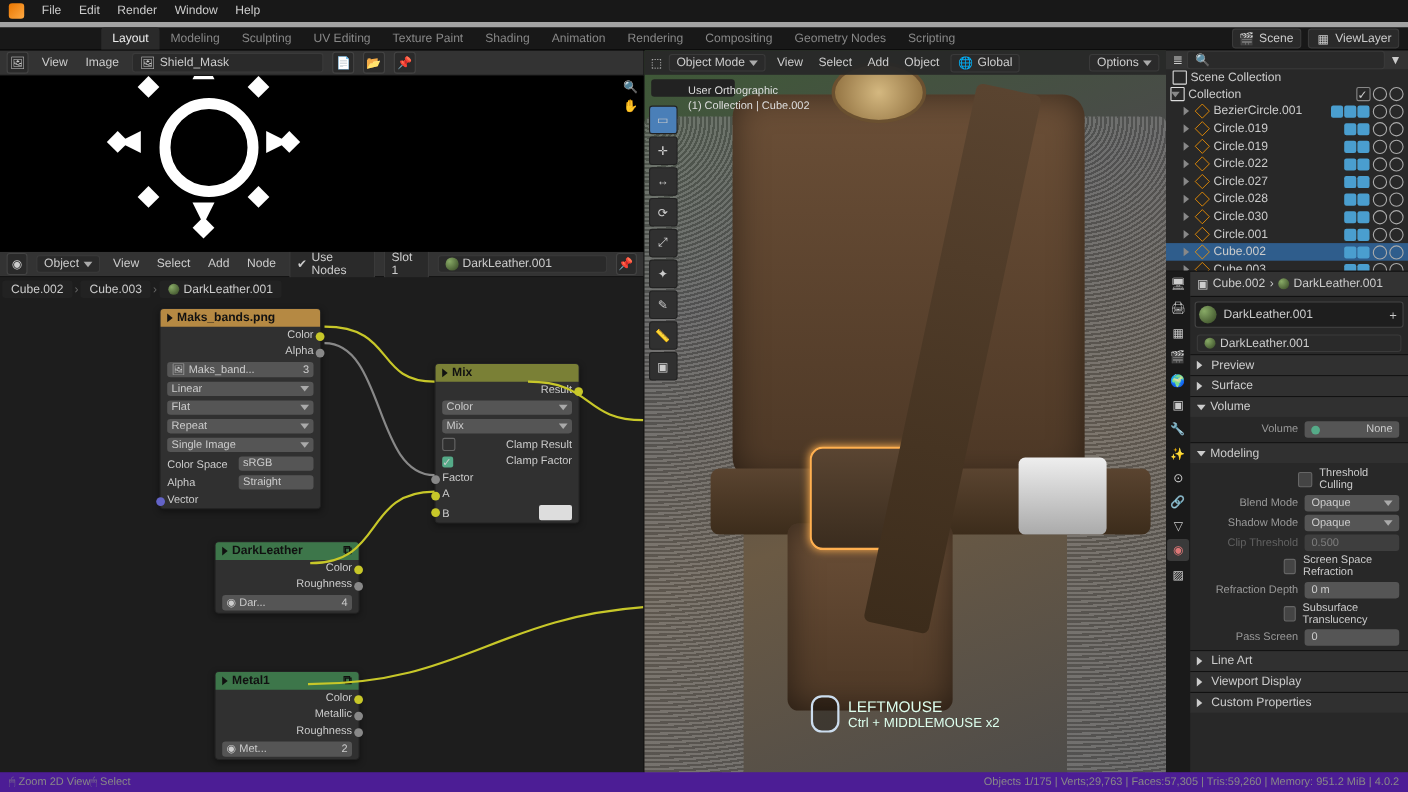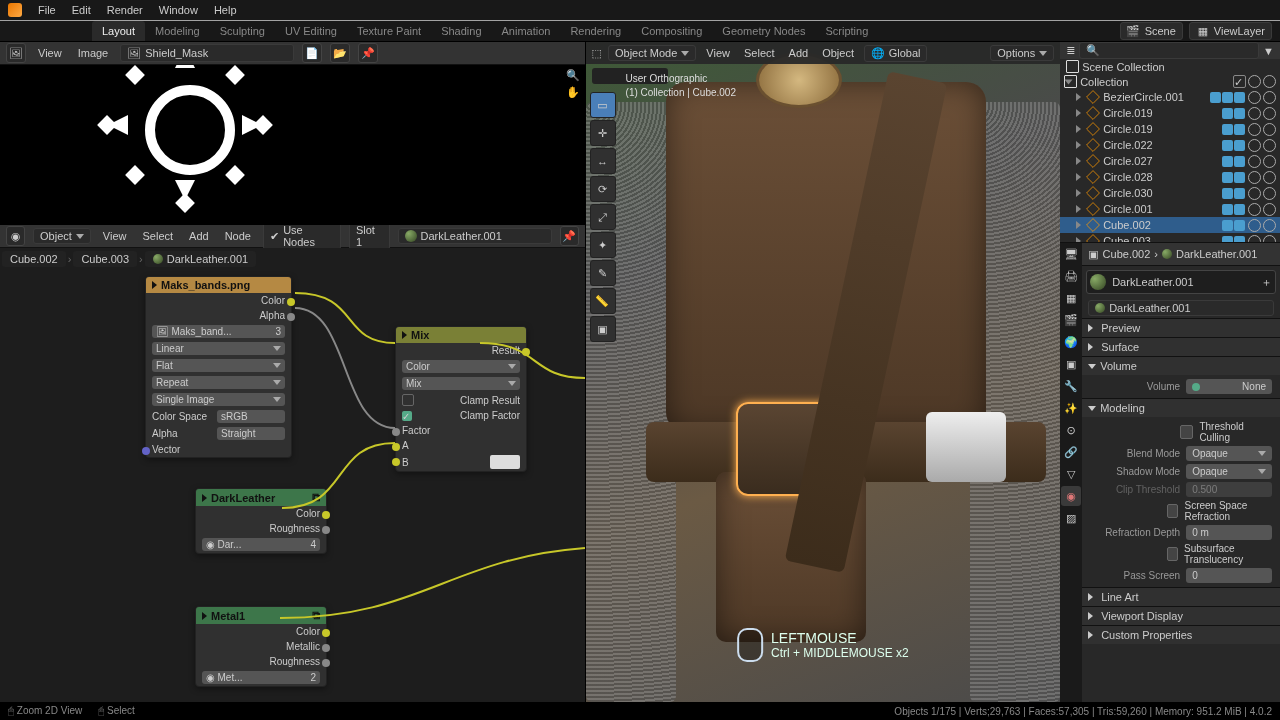--- a/index.html
+++ b/index.html
@@ -1,19 +1,19 @@
 <!DOCTYPE html>
 <html><head>
 <meta charset="utf-8">
 <style>
 html,body{margin:0;padding:0;width:1280px;height:720px;background:#1e1e1e;font-family:sans-serif;font-size:11px;color:#ccc;overflow:hidden}
 .col{display:flex;flex-direction:column}
 
 
-#topbar{height:20px;background:#181818;display:flex;align-items:center;padding-left:8px;border-bottom:1px solid #a3a3a3}
+#topbar{height:20px;background:#181818;display:flex;align-items:center;padding-left:8px;border-bottom:5px solid #a3a3a3}
 #topbar .logo{width:14px;height:14px;background:linear-gradient(135deg,#ea7600,#ffaa44);border-radius:3px;margin-right:8px}
 #topbar .menu{padding:0 8px;cursor:default}
 
 
 #wstabs{height:20px;background:#181818;display:flex;align-items:center;padding-left:92px;border-bottom:1px solid #000}
 #wstabs .tab{padding:0 10px;height:20px;line-height:20px;color:#888;border-radius:3px 3px 0 0}
 #wstabs .tab.active{background:#2a2a2a;color:#eee}
 #wstabs .right{margin-left:auto;display:flex;align-items:center;padding-right:8px;gap:6px}
 .pillbox{background:#2a2a2a;border:1px solid #3a3a3a;border-radius:3px;padding:1px 6px;display:flex;align-items:center;gap:4px}
 
@@ -38,21 +38,21 @@
 #nodes{flex:1;position:relative;background:#1d1d1d;overflow:hidden}
 #nodes::before{content:"";position:absolute;inset:0;background-image:radial-gradient(circle,#2a2a2a 0.5px,transparent 0.5px);background-size:20px 20px}
 .breadcrumb{position:absolute;top:2px;left:2px;height:18px;display:flex;align-items:center;gap:2px;z-index:5}
 .breadcrumb .bc{background:#222;padding:2px 8px;border-radius:3px;display:flex;align-items:center;gap:4px}
 .breadcrumb .sep{color:#666}
 
 .nnode{position:absolute;background:#303030;border:1px solid #222;border-radius:4px;min-width:130px;box-shadow:0 2px 6px rgba(0,0,0,.4)}
 .nnode .nh{background:#b58943;color:#111;padding:2px 6px;border-radius:3px 3px 0 0;font-weight:bold;display:flex;align-items:center;gap:4px}
 .nnode .nh.olive{background:#7a8036}
 .nnode .nh .arw{width:0;height:0;border-top:4px solid transparent;border-bottom:4px solid transparent;border-left:5px solid #111}
-.nnode .row{display:flex;align-items:center;justify-content:space-between;padding:2px 6px;font-size:10px;position:relative}
+.nnode .row{display:flex;align-items:flex-end;justify-content:space-between;padding:2px 6px;font-size:10px;position:relative}
 .nnode .sock{width:8px;height:8px;border-radius:50%;background:#c7c729}
 .nnode .sock.col{background:#c7c729}
 .nnode .sock.gray{background:#888}
 .nnode .sock.out{position:absolute;right:-4px;top:5px}
 .nnode .sock.in{position:absolute;left:-4px;top:5px}
 .nnode .field{background:#555;border-radius:3px;padding:1px 4px;width:100%;display:flex;justify-content:space-between;align-items:center}
 .nnode .field .dd{width:0;height:0;border-left:4px solid transparent;border-right:4px solid transparent;border-top:5px solid #aaa}
 .nnode .chk{display:flex;align-items:center;gap:4px}
 .nnode .swatch{width:30px;height:14px;background:#ddd;border-radius:2px}
 
@@ -105,21 +105,21 @@
 .panel .ph{padding:3px 6px;display:flex;align-items:center;gap:4px;background:#303030}
 .panel .ph .tri{width:0;height:0;border-left:4px solid transparent;border-right:4px solid transparent;border-top:5px solid #ccc}
 .panel .ph .tri.closed{border-top:none;border-bottom:none;border-left:5px solid #ccc;border-top:4px solid transparent;border-bottom:4px solid transparent}
 .panel .pb{padding:4px 8px;display:flex;flex-direction:column;gap:3px}
 .prow{display:flex;align-items:center;gap:6px;font-size:10px}
 .prow .lab{width:90px;text-align:right;color:#999}
 .prow .val{flex:1;background:#555;border-radius:3px;padding:2px 6px;display:flex;align-items:center;justify-content:space-between}
 .prow .chkbox{width:12px;height:12px;background:#444;border:1px solid #666;border-radius:2px}
 
 
-#status{position:absolute;left:0;right:0;bottom:0;height:18px;background:#000000;display:flex;align-items:center;padding:0 8px;font-size:10px;color:#888;gap:16px}
+#status{position:absolute;left:0;right:0;bottom:0;height:18px;background:#4c1d95;display:flex;align-items:center;padding:0 8px;font-size:10px;color:#888;}
 #status .right{margin-left:auto;display:flex;gap:10px}
 
 .iconbox{width:14px;height:14px;display:inline-flex;align-items:center;justify-content:center}
 .chev-down{width:0;height:0;border-left:4px solid transparent;border-right:4px solid transparent;border-top:5px solid #aaa}
 .dot{width:8px;height:8px;border-radius:50%;background:#888;display:inline-block}
 </style>
 </head>
 <body>
 
 <div id="topbar">

